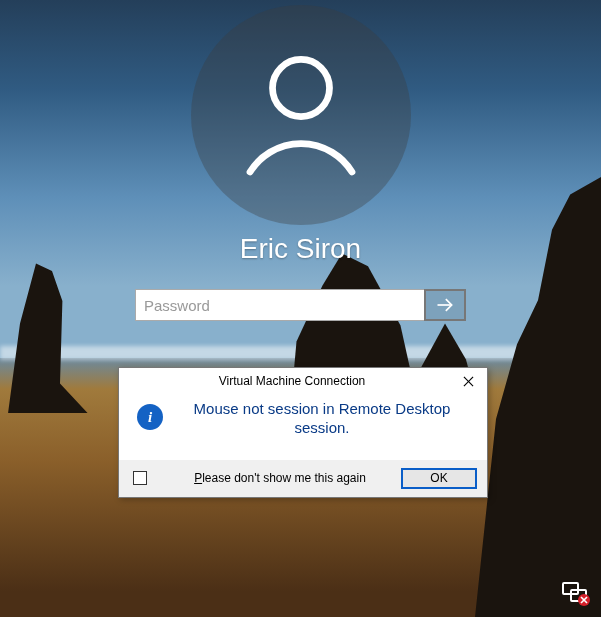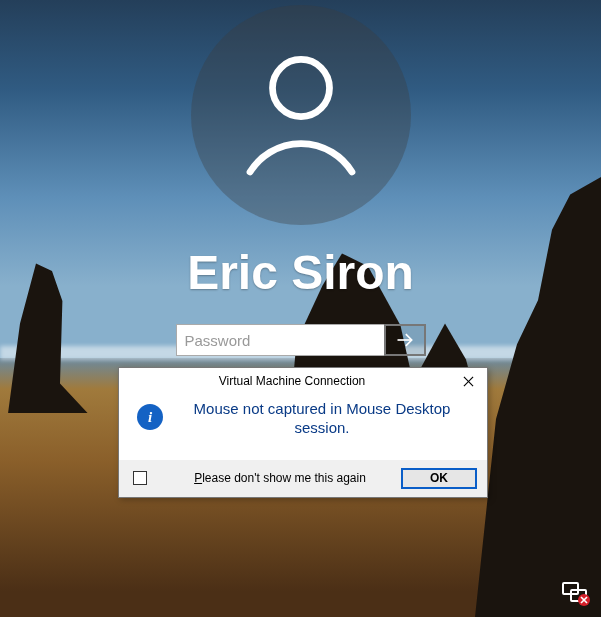--- a/index.html
+++ b/index.html
@@ -17,40 +17,40 @@
   .rock { position:absolute; background:#1a140e; }
   .rock.r1 { bottom:33%; left:8px; width:80px; height:150px; clip-path: polygon(35% 0%, 55% 5%, 68% 25%, 65% 80%, 100% 100%, 0% 100%, 15% 40%); }
   .rock.r2 { bottom:33%; left:290px; width:130px; height:160px; clip-path: polygon(40% 0%, 60% 8%, 85% 45%, 100% 100%, 0% 100%, 5% 55%, 25% 20%); }
   .rock.r3 { bottom:33%; left:410px; width:70px; height:90px; clip-path: polygon(50% 0%, 80% 40%, 100% 100%, 0% 100%, 15% 50%); }
   .rock.arch { bottom:0; right:0; width:140px; height:440px; clip-path: polygon(100% 0%, 100% 100%, 10% 100%, 25% 55%, 40% 38%, 55% 28%, 65% 12%, 78% 4%); }
   .foam { position:absolute; left:0; right:0; top:56%; height:14px; background: rgba(255,255,255,.5); filter: blur(2px); }
 
   .login { position:absolute; top:5px; left:0; right:0; display:flex; flex-direction:column; align-items:center; }
   .avatar-wrap { position:relative; width:220px; height:220px; border-radius:50%; background: rgba(60,60,60,.35); display:flex; align-items:center; justify-content:center; }
   .avatar-svg { width:150px; height:150px; }
-  .username { margin-top:20px; color:#fff; font-size:48px; font-weight:700; text-shadow:0 1px 2px rgba(0,0,0,.3); }
+  .username { margin-top:8px; color:#fff; font-size:28px; font-weight:400; text-shadow:0 1px 2px rgba(0,0,0,.3); }
   .pw-row { margin-top:24px; display:flex; }
-  .pw-input { width:208px; height:32px; border:1px solid #aaa; border-right:none; background:#fff; padding:0 8px; font-size:15px; outline:none; color:#333; }
+  .pw-input { width:289px; height:32px; border:1px solid #aaa; border-right:none; background:#fff; padding:0 8px; font-size:15px; outline:none; color:#333; }
   .pw-input::placeholder { color:#999; font-size:15px; }
   .pw-submit { width:42px; height:32px; border:2px solid #777; border-left:2px solid #777; background:rgba(0,0,0,.08); display:flex; align-items:center; justify-content:center; cursor:pointer; }
   .pw-submit svg { width:20px; height:20px; stroke:#fff; }
 
   .dialog { position:absolute; left:118px; top:367px; width:370px; background:#fff; border:1px solid #777; box-shadow: 2px 2px 6px rgba(0,0,0,.25); text-align: center; }
   .dlg-title { height:26px; display:flex; align-items:center; padding:0 6px 0 10px; font-size:12px; }
   .dlg-title-text { flex:1; }
   .dlg-close { width:26px; height:22px; display:flex; align-items:center; justify-content:center; cursor:pointer; }
   .dlg-close svg { width:11px; height:11px; }
   .dlg-body { display:flex; padding:4px 8px 22px 18px; gap:12px; }
   .info-badge { flex: none; width:26px; height:26px; border-radius:50%; background:#1462c4; color:#fff; display:flex; align-items:center; justify-content:center; font-family:Georgia,serif; font-style:italic; font-size:15px; font-weight:bold; margin-top:6px; }
   .dlg-msg { color:#093a86; font-size:15px; line-height:1.25; padding-top:2px; padding-right:10px; }
   .dlg-foot { background:#f0f0f0; display:flex; align-items:center; padding:8px 10px 8px 14px; gap:10px; }
   .chk { width:14px; height:14px; border:1px solid #333; background:#fff; cursor:pointer; }
   .chk-label { font-size:12px; flex:1; cursor:pointer;margin-left:12px; }
   .chk-label .ul { text-decoration: underline; }
-  .ok-btn { width:76px; height:21px; border:2px solid #0a5ec8; background:#e6e6e6; font-size:12px; cursor:pointer; display:flex; align-items:center; justify-content:center;font-weight:bold; }
+  .ok-btn { width:76px; height:21px; border:2px solid #0a5ec8; background:#e6e6e6; font-size:12px; cursor:pointer; display:flex; align-items:center; justify-content:center; }
 
   .tray { position:absolute; right:10px; bottom:10px; width:30px; height:26px; display:flex; align-items:center; justify-content:center; }
 </style>
 </head>
 <body>
 
 <div class="screen">
   <div class="bg-layer">
     <div class="sky"></div>
     <div class="beach"></div>
@@ -85,21 +85,21 @@
       <span class="dlg-title-text">Virtual Machine Connection</span>
       <div class="dlg-close">
         <svg viewBox="0 0 12 12">
           <line x1="1" y1="1" x2="11" y2="11" stroke="#000" stroke-width="1.2"></line>
           <line x1="11" y1="1" x2="1" y2="11" stroke="#000" stroke-width="1.2"></line>
         </svg>
       </div>
     </div>
     <div class="dlg-body">
       <div class="info-badge">i</div>
-      <div class="dlg-msg">Mouse not captured in Mouse Desktop session.</div>
+      <div class="dlg-msg">Mouse not session in Remote Desktop session.</div>
     </div>
     <div class="dlg-foot">
       <div class="chk"></div>
       <div class="chk-label"><span class="ul" id="ul-char">P</span><span id="rest-label">lease don't show me this again</span></div>
       <div class="ok-btn">OK</div>
     </div>
   </div>
 
   <div class="tray">
     <svg viewBox="0 0 28 24" width="28" height="24">

